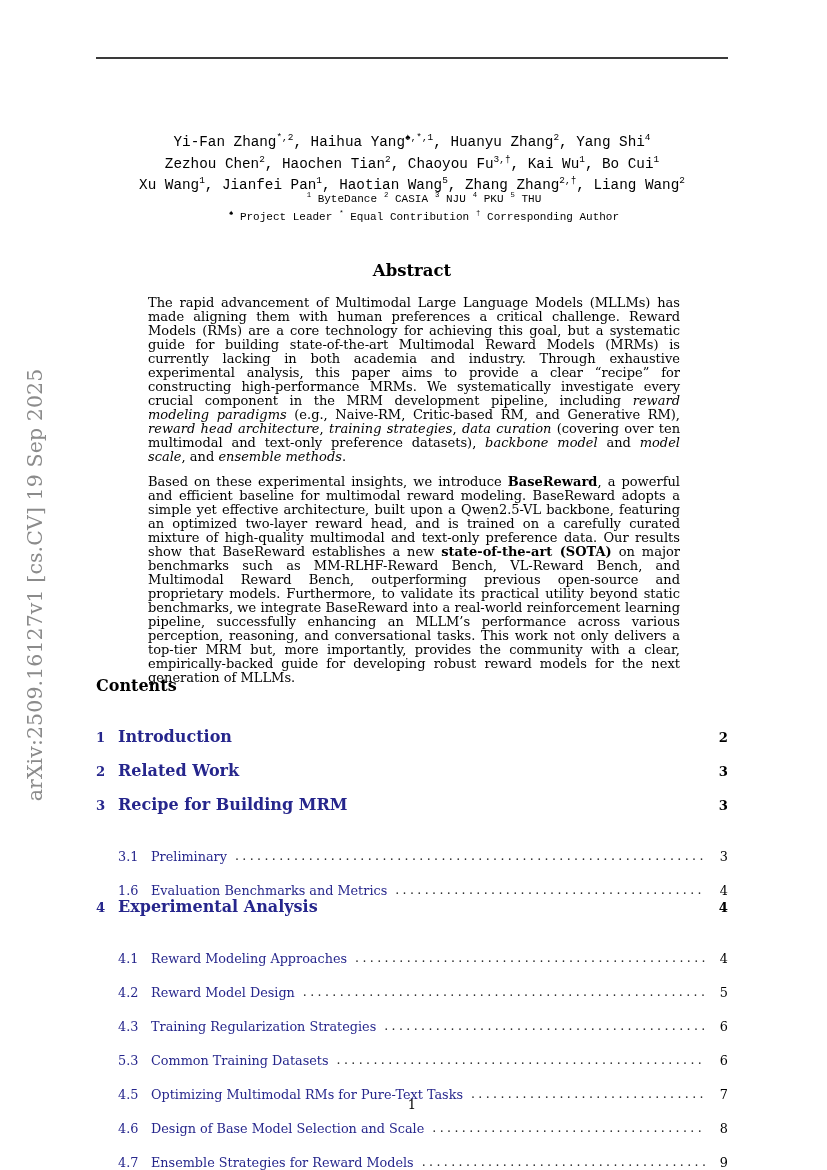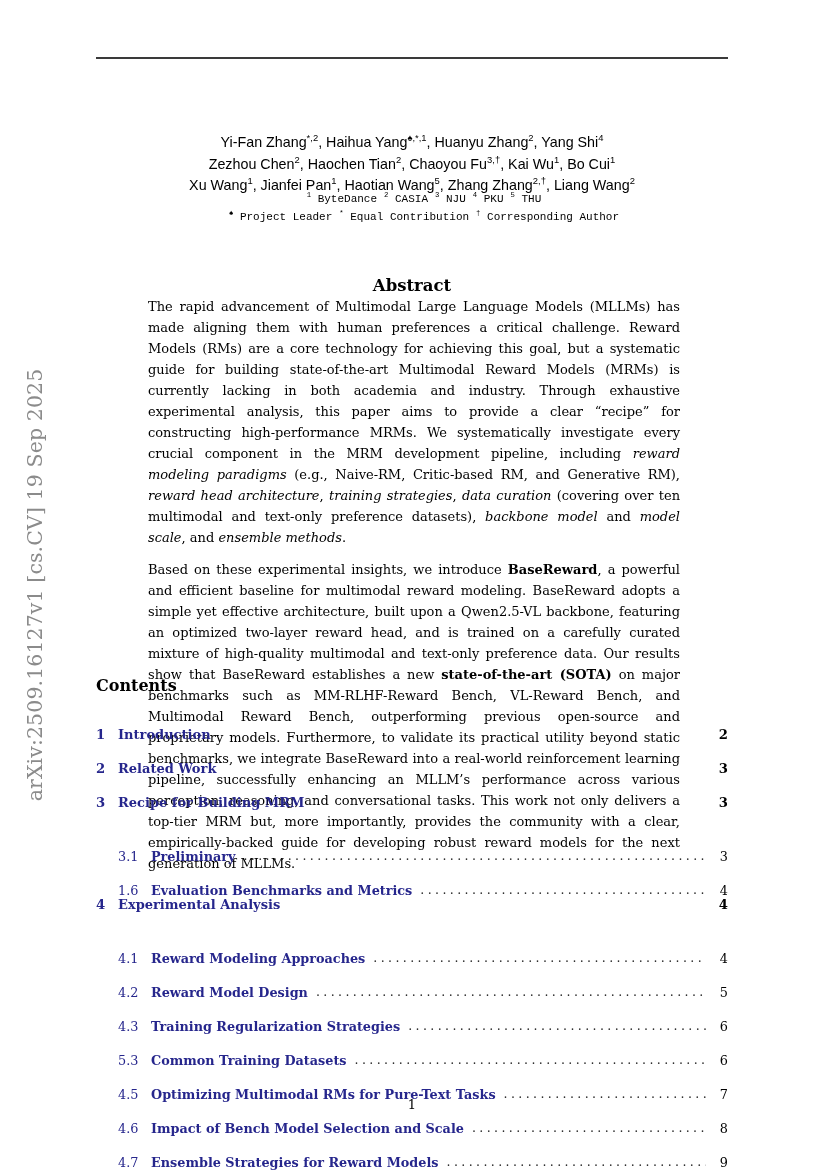--- a/index.html
+++ b/index.html
@@ -70,21 +70,21 @@
 
   
   #authors {
     position: absolute;
     left: 0;
     top: 132px;
     width: 632px;
     text-align: center;
     font-size: 14.3px;
     line-height: 21.5px;
-    font-family: Liberation Sans, sans-serif;
+    font-family: Liberation Mono, monospace;
   }
   #authors .aline { display: block; white-space: nowrap; }
   sup { font-size: 0.66em; vertical-align: super; line-height: 0; }
 
   #affiliations {
     position: absolute;
     left: 12px;
     top: 191px;
     width: 632px;
     text-align: center;
@@ -92,34 +92,34 @@
     line-height: 17.5px;
     font-family: Liberation Mono, monospace;
   }
   #affiliations .affline { display: block; white-space: nowrap; }
   #affiliations .gap { display: inline-block; width: 7px; }
 
   
   #abstract-heading {
     position: absolute;
     left: 0;
-    top: 276px;
+    top: 261px;
     width: 632px;
     text-align: center;
     font-size: 16.5px;
     font-weight: bold;
   }
   #abstract-body {
     position: absolute;
     left: 52px;
     top: 296px;
     width: 532px;
     font-family: "DejaVu Serif", "Liberation Serif", serif;
     font-size: 13.0px;
-    line-height: 21px;
+    line-height: 14px;
     text-align: justify;
     text-justify: inter-word;
     hyphens: manual;
   }
   #abstract-body p { margin: 0; }
   #abstract-body p + p { margin-top: 11px; }
   #abstract-body i { font-style: italic; }
   #abstract-body b { font-weight: bold; }
 
   
@@ -166,24 +166,24 @@
   }
 
   .toc-title {
     color: #26268c;
     font-family: "DejaVu Serif", "Liberation Serif", serif;
     flex: 0 0 auto;
     white-space: nowrap;
   }
   .toc-row.sec .toc-title {
     font-weight: bold;
-    font-size: 13px;
+    font-size: 16px;
   }
   .toc-row.sub .toc-title {
-    font-weight: bold;
+    font-weight: normal;
     font-size: 12.8px;
   }
 
   .toc-leader {
     flex: 1 1 auto;
     overflow: hidden;
     white-space: nowrap;
     color: #2b2b2b;
     font-size: 12.5px;
     letter-spacing: 3.4px;
@@ -308,21 +308,21 @@
         <span class="toc-page">6</span>
       </div>
       <div class="toc-row sub">
         <span class="toc-num">4.5</span>
         <span class="toc-title">Optimizing Multimodal RMs for Pure-Text Tasks</span>
         <span class="toc-leader">........................................................................................................................</span>
         <span class="toc-page">7</span>
       </div>
       <div class="toc-row sub">
         <span class="toc-num">4.6</span>
-        <span class="toc-title">Impact of Bench Model Selection and Scale</span>
+        <span class="toc-title">Design of Base Model Selection and Scale</span>
         <span class="toc-leader">........................................................................................................................</span>
         <span class="toc-page">8</span>
       </div>
       <div class="toc-row sub">
         <span class="toc-num">4.7</span>
         <span class="toc-title">Ensemble Strategies for Reward Models</span>
         <span class="toc-leader">........................................................................................................................</span>
         <span class="toc-page">9</span>
       </div>
     </div>

